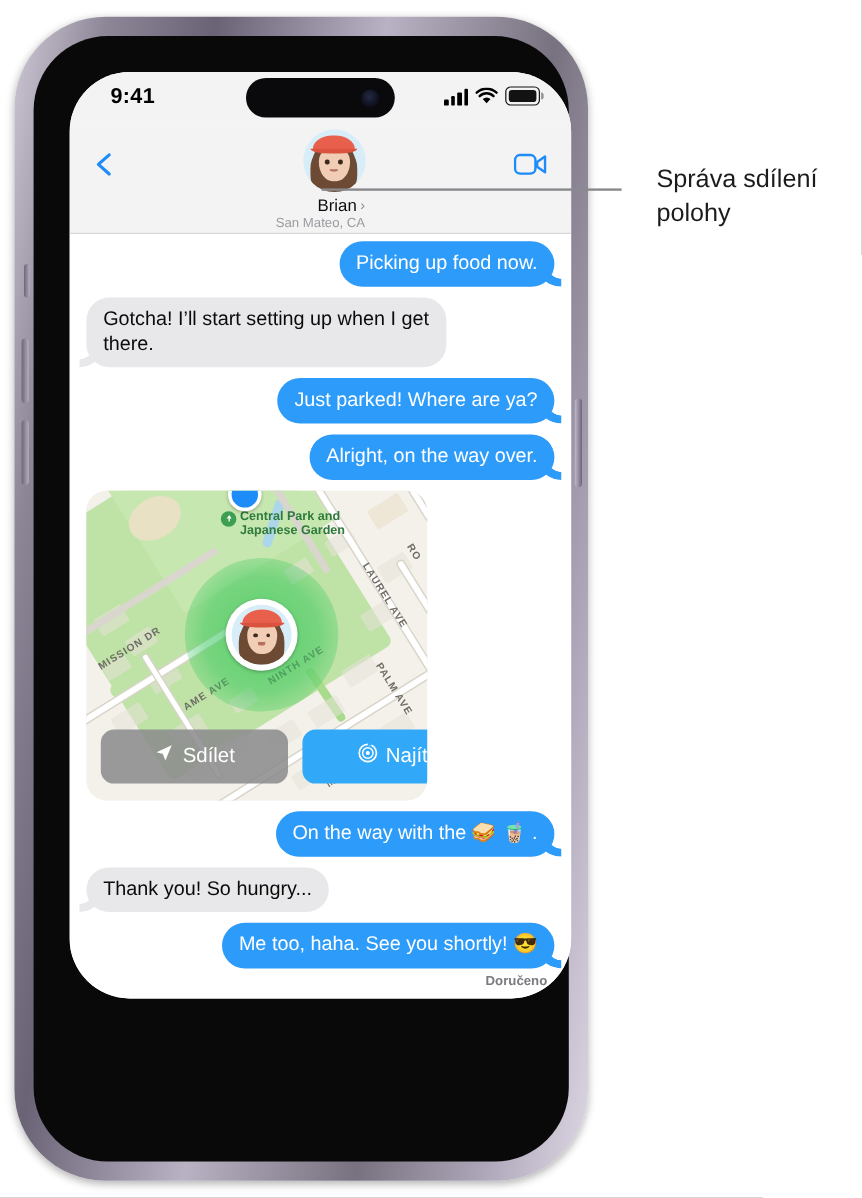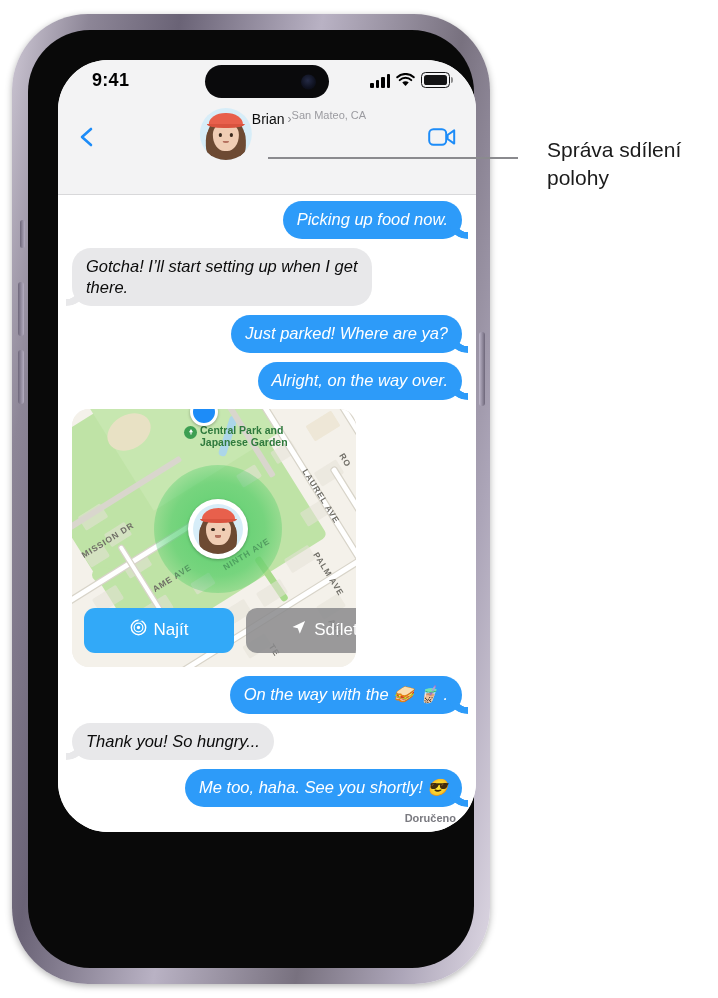--- a/index.html
+++ b/index.html
@@ -79,21 +79,21 @@
     position:relative; background:#f3f3f4;
     height:88px; border-bottom:1px solid #d8d8da;
   }
   .back-chevron {
     position:absolute; left:18px; top:20px;
     width:22px; height:22px; cursor:pointer;
   }
   .facetime-btn { position:absolute; right:20px; top:20px; width:28px; height:22px; cursor:pointer; }
   .contact-block {
     position:absolute; left:50%; transform:translateX(-50%); top:2px;
-    display:flex; align-items:flex-start; cursor:pointer;margin-left:16px;
+    display:flex; flex-direction:column; align-items:flex-end; cursor:pointer;
   }
   .avatar {
     width:52px; height:52px; border-radius:50%;
     background:#d7edf8; position:relative; overflow:hidden;
   }
   .contact-name-row { display:flex; align-items:center; gap:3px; margin-top:3px; }
   .contact-name { font-size:14px; color:#0c0c0c; font-weight:500; }
   .name-chev { font-size:12px; color:#8b8b90; line-height:1; }
   .contact-sub { font-size:11px; color:#9b9ba0; margin-top:1px; }
 
@@ -102,21 +102,21 @@
     position:relative; background:#ffffff;
     height: 688px; padding: 6px 0 0 0; overflow:hidden;
   }
   .row { display:flex; padding:0 14px; margin-bottom:9px; }
   .row.out { justify-content:flex-end; }
   .row.in  { justify-content:flex-start; }
 
   .bubble {
     position:relative; max-width:285px;
     padding:8px 14px 9px 14px; border-radius:19px;
-    font-size:16.5px; line-height:1.26; word-wrap:break-word;font-style:italic;
+    font-size:16.5px; line-height:1.26; word-wrap:break-word;
   }
   .bubble.out { background:#2d9bf9; color:#fff; border-bottom-right-radius:19px; }
   .bubble.in  { background:#e8e8ea; color:#0b0b0b; }
   
   .bubble.out::after{
     content:""; position:absolute; right:-6px; bottom:0;
     width:18px; height:19px; background:#2d9bf9;
     border-bottom-left-radius:18px 14px;
     -webkit-mask: radial-gradient(circle at 100% 0, transparent 0 12px, #000 12.5px);
             mask: radial-gradient(circle at 100% 0, transparent 0 12px, #000 12.5px);
@@ -441,39 +441,39 @@
                     <div class="mj-cap"></div>
                     <div class="mj-brim"></div>
                     <div class="mj-eye l"></div>
                     <div class="mj-eye r"></div>
                     <div class="mj-mouth"></div>
                   </div>
                 </div>
               </div>
 
               <div class="map-actions">
+                <div class="map-btn share">
+                  <span>
+                    <svg viewBox="0 0 18 18" width="17" height="17">
+                      <path d="M16 2.2 L2.6 8.4 L8.2 9.9 L10.4 15.6 Z" fill="#fff"></path>
+                    </svg>
+                  </span>
+                  <span>Sdílet</span>
+                </div>
                 <div class="map-btn find">
                   <span>
                     <svg viewBox="0 0 18 18" width="17" height="17">
                       <circle cx="9" cy="9" r="7.6" stroke="#fff" stroke-width="1.5" fill="none"></circle>
                       <circle cx="9" cy="9" r="4.6" stroke="#fff" stroke-width="1.3" fill="none"></circle>
                       <circle cx="9" cy="9" r="1.8" fill="#fff"></circle>
                       <path d="M9 1.4 L12.4 1.4" stroke="#32a9f8" stroke-width="2"></path>
                     </svg>
                   </span>
                   <span>Najít</span>
                 </div>
-                <div class="map-btn share">
-                  <span>
-                    <svg viewBox="0 0 18 18" width="17" height="17">
-                      <path d="M16 2.2 L2.6 8.4 L8.2 9.9 L10.4 15.6 Z" fill="#fff"></path>
-                    </svg>
-                  </span>
-                  <span>Sdílet</span>
-                </div>
               </div>
             </div>
           </div>
 
 
           <div class="row out">
             <div class="bubble out">On the way with the 🥪 🧋 .</div>
           </div>
 
           <div class="row in">

